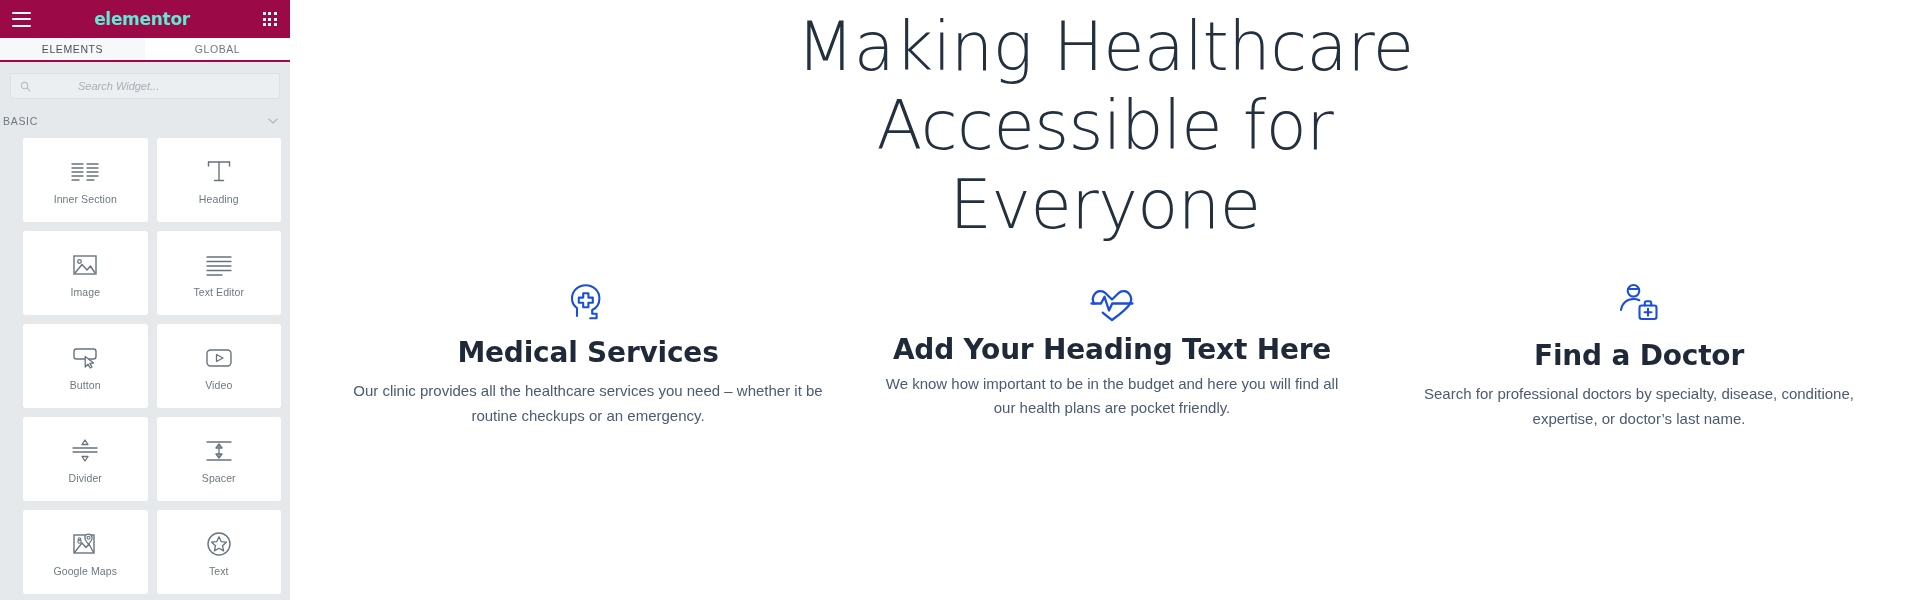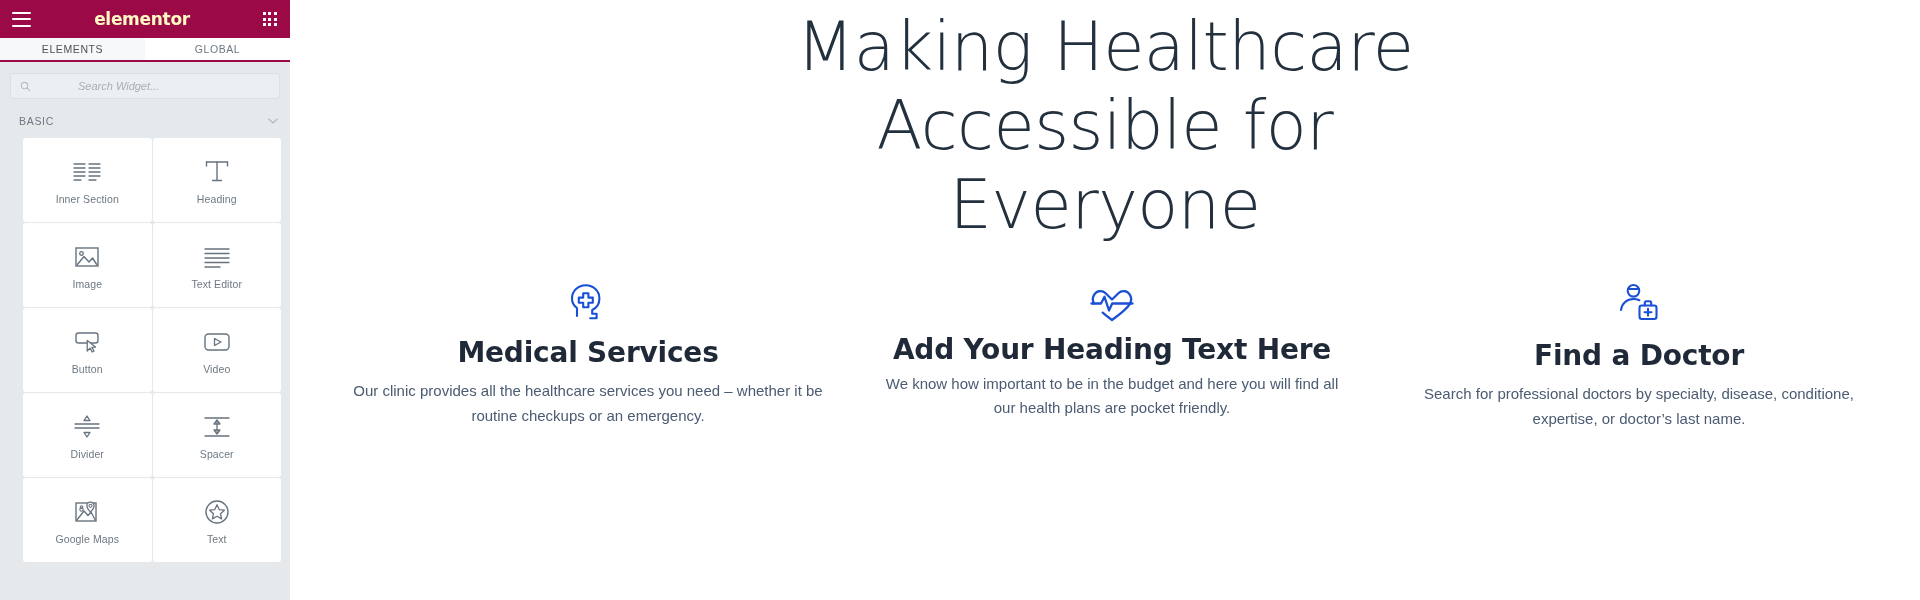--- a/index.html
+++ b/index.html
@@ -54,21 +54,21 @@
     cursor: pointer;
   }
   .hamburger span {
     display: block;
     height: 2px;
     width: 100%;
     background: #ffffff;
     border-radius: 1px;
   }
   .panel-logo {
-    color: #fef9c3;
+    color: #5eead4;
     font-size: 17px;
     font-weight: bold;
     letter-spacing: -0.3px;
     font-family: "DejaVu Sans", sans-serif;
     margin-left: -10px;
   }
   .apps-grid {
     display: grid;
     grid-template-columns: repeat(3, 3px);
     grid-template-rows: repeat(3, 3px);
@@ -144,38 +144,38 @@
   .panel-search input::placeholder {
     color: #a7afb6;
     font-style: italic;
   }
 
   .cat-header {
     height: 26px;
     display: flex;
     align-items: center;
     justify-content: space-between;
-    padding: 0 12px 0 19px;
+    padding: 0 12px 0 3px;
     font-size: 10.5px;
     letter-spacing: 0.7px;
     color: #6d7882;
     cursor: pointer;
     box-sizing: border-box;
   }
   .chev {
     width: 10px;
     height: 6px;
     opacity: .6;
   }
 
   .widget-grid {
     padding: 4px 9px 0 23px;
     display: grid;
     grid-template-columns: 1fr 1fr;
-    gap: 1px;
+    gap: 9px;
     box-sizing: border-box;
     overflow: hidden;
   }
   .widget-card {
     background: #ffffff;
     border-radius: 3px;
     height: 84px;
     display: flex;
     flex-direction: column;
     align-items: center;

